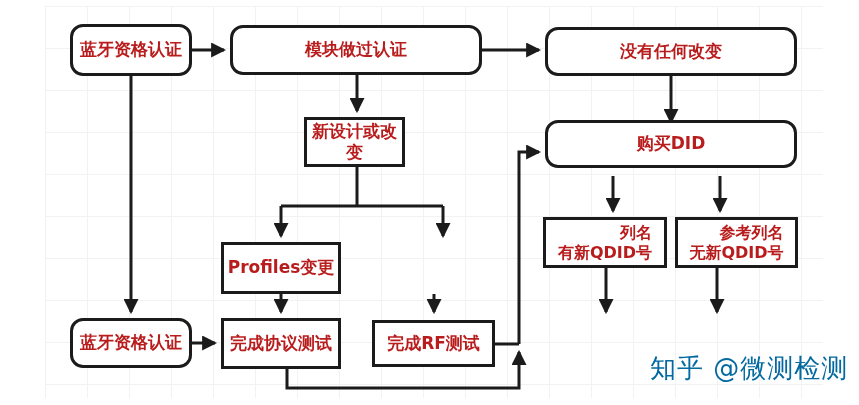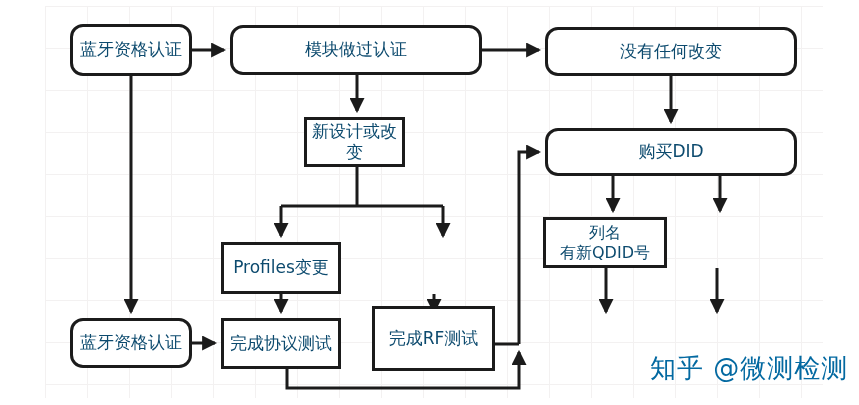--- a/index.html
+++ b/index.html
@@ -15,36 +15,36 @@
     background-image:
       linear-gradient(#f3f1f1 1px, transparent 1px),
       linear-gradient(90deg,#f3f1f1 1px, transparent 1px);
     background-size:42px 42px;
   }
   .connectors{position:absolute;left:0;top:0;width:859px;height:405px;pointer-events:none;}
   .node{
     position:absolute;box-sizing:border-box;
     background:#ffffff;border:3px solid #1b1b1b;
     display:flex;align-items:center;justify-content:center;
-    font-weight:normal;font-size:17px;color:#0c4a6e;
+    font-weight:bold;font-size:17px;color:#b91c1c;
     text-align:center;white-space:pre-line;line-height:1.25;
   }
   .rounded{border-radius:13px;}
-  .small{font-size:16px;}
+  .small{font-size:16px;text-align:right;}
   
   #n-bt-top        {left:70px; top:24px; width:122px;height:52px;}
   #n-module        {left:230px;top:25px; width:252px;height:50px;}
   #n-nochange      {left:545px;top:27px; width:252px;height:49px;}
   #n-newdesign     {left:304px;top:117px;width:101px;height:50px;}
-  #n-buydid        {left:545px;top:128px;width:252px;height:48px;text-align:center;}
+  #n-buydid        {left:545px;top:120px;width:252px;height:48px;text-align:center;}
   #n-profiles      {left:221px;top:242px;width:120px;height:52px;}
   #n-hardware      {left:372px;top:242px;width:123px;height:52px;}
   #n-bt-bottom     {left:70px; top:318px;width:122px;height:50px;}
   #n-protocol      {left:221px;top:318px;width:120px;height:51px;}
-  #n-rf            {left:372px;top:306px;width:123px;height:65px;}
+  #n-rf            {left:372px;top:320px;width:123px;height:47px;}
   #n-listed        {left:543px;top:217px;width:124px;height:51px;}
   #n-ref           {left:675px;top:217px;width:123px;height:51px;}
   #n-complete      {left:545px;top:318px;width:252px;height:47px;}
   .watermark{
     position:absolute;left:650px;top:351px;
     font-size:26px;font-weight:500;color:#0369a1;
     letter-spacing:1px;white-space:nowrap;z-index:5;
   }
 </style>
 </head>
@@ -97,17 +97,19 @@
 
   <div id="n-bt-bottom" class="node rounded">蓝牙资格认证</div>
 
   <div id="n-protocol" class="node">完成协议测试</div>
 
   <div id="n-rf" class="node">完成RF测试</div>
 
   <div id="n-listed" class="node small">列名
 有新QDID号</div>
 
+  <div id="n-ref" class="node small">参考列名
+无新QDID号</div>
 
 
   <div class="watermark">知乎 @微测检测</div>
 
 </div>
 
 </body></html>

